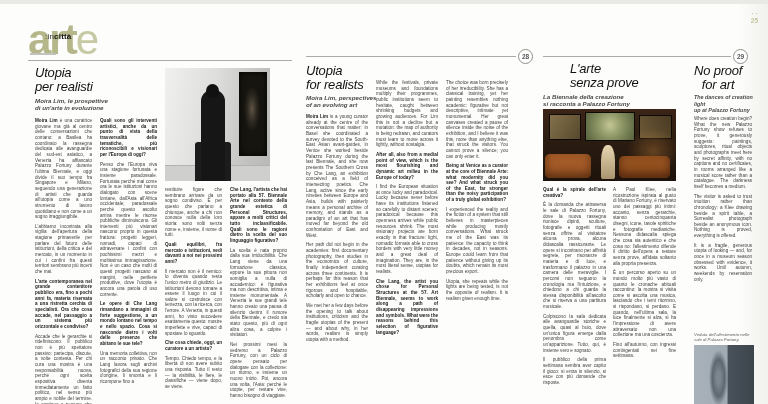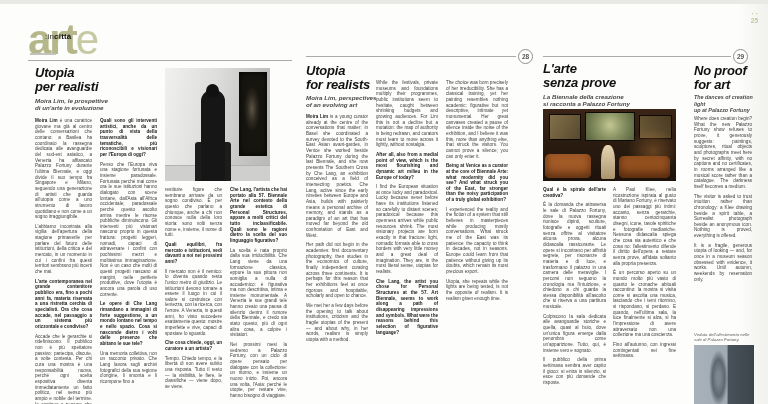--- a/index.html
+++ b/index.html
@@ -14,21 +14,21 @@
   .logo .lite{font-weight:400;color:#c7c9a4;letter-spacing:-1px;}
   .sectag{font-size:8px;font-weight:700;color:#141414;letter-spacing:0.2px;}
   .sectag .pre{font-weight:400;color:#333;}
   .tagbar{height:2px;background:#c2c2bd;}
   .corner{font-size:6.5px;line-height:7px;color:#c2c49c;text-align:right;font-weight:700;}
 
   .rule{height:1px;background:#aaaaa6;}
   .badge{width:13px;height:13px;border:1px solid #90908c;border-radius:50%;background:#fff;
          color:#555;font-size:6.5px;font-weight:700;display:flex;align-items:center;justify-content:center;}
 
-  .headline{font-style:italic;font-weight:700;font-size:13px;line-height:13.5px;color:#121212;
+  .headline{font-style:italic;font-weight:400;font-size:13px;line-height:13.5px;color:#121212;
             white-space:pre-line;letter-spacing:-0.2px;}
   .subhead{font-style:italic;font-weight:700;font-size:6.2px;line-height:7.4px;color:#4a4a4a;white-space:pre-line;}
 
   .col{font-size:4.6px;line-height:5.65px;text-align:justify;overflow:hidden;color:#3d3d3d;}
   .col p{margin:0 0 4px 0;}
   .col p.q{font-weight:700;color:#1b1b1b;}
   .col b{color:#1b1b1b;}
   .caption{font-size:4.3px;line-height:5.2px;color:#5a5a5a;font-style:italic;}
 
   
@@ -142,21 +142,21 @@
       <p>I find the European situation at once lucky and paradoxical. Lucky because never before have its institutions listened so carefully to distant scenes; paradoxical because this openness arrives while public resources shrink. The most visionary projects are born exactly in that fracture: light, nomadic formats able to cross borders with very little money and a great deal of imagination. They are, in the most literal sense, utopias for realists.</p>
       <p class="q">Che Lang, the artist you chose for Personal Structures at the 57. Art Biennale, seems to work along a path of disappearing impressions and symbols. What were the reasons behind this selection of figurative language?</p>
     </div>
   <div class="abs col" style="left:446px;top:76px;width:62px;height:326px;">
       <p>The choice was born precisely of her irreducibility. She has a classical training, yet her painting resembles nothing academic: figurative but not descriptive, intimate yet monumental. Her great canvases created a pause of silence inside the noise of the exhibition, and I believe it was this, more than anything else, that struck the visitors. You cannot prove a silence; you can only enter it.</p>
       <p class="q">Being at Venice as a curator at the core of Biennale Arte: what modernity did you see? And what struck you of the East, far stronger than the noisy participation of a truly global exhibition?</p>
       <p>I experienced the reality and the fiction of a system that still believes in masterpieces while producing mostly conversations. What struck me of the East was its patience: the capacity to think in decades, not in seasons. Europe could learn from that patience without giving up its doubts, which remain its most precious export.</p>
       <p>Utopia, she repeats while the lights are being tested, is not the opposite of realism. It is realism given enough time.</p>
     </div>
 
-  <div class="abs headline" style="left:543px;top:58px;">L'arte
+  <div class="abs headline" style="left:570px;top:58px;">L'arte
 senza prove</div>
   <div class="abs subhead" style="left:543px;top:89px;">La Biennale della creazione
 si racconta a Palazzo Fortuny</div>
 
   <div class="abs clphoto" style="left:543px;top:105px;width:133px;height:72px;" role="img" aria-label="Colour photo: exhibition room at Palazzo Fortuny, paintings on dark walls, warm sofas and a small sculpture">
     <div class="p1"></div>
     <div class="p2"></div>
     <div class="p3"></div>
     <div class="glow"></div>
     <div class="sofa1"></div>
@@ -169,21 +169,21 @@
       <p>È la domanda che attraversa le sale di Palazzo Fortuny, dove la nuova rassegna riunisce dipinti, sculture, fotografie e oggetti rituali senza offrire al visitatore alcuna prova, alcuna didascalia rassicurante. Le opere si incontrano per affinità segrete, per risonanze di materia e di luce, e trasformano il palazzo in una camera delle meraviglie. I percorsi non seguono la cronologia ma l'intuizione, e chiedono a chi guarda la stessa disponibilità all'ascolto che si riserva a una partitura musicale.</p>
       <p>Colpiscono la sala dedicata alle avanguardie storiche e quella, quasi al buio, dove un'unica figura emerge dalla penombra come un'apparizione. Tutto, qui, è insieme vero e sognato.</p>
       <p>Il pubblico della prima settimana sembra aver capito il gioco: si entra in silenzio, si esce con più domande che risposte.</p>
     </div>
   <div class="abs col" style="left:613px;top:183px;width:63px;height:219px;">
       <p>A Paul Klee, nella ricostruzione ispirata al gusto di Mariano Fortuny, è riservato uno dei passaggi più intimi: accanto, senza gerarchie, stanno centocinquanta disegni, icone, tavole spiritiche e fotografie medianiche. Nessuna didascalia spiega che cosa sia autentico e che cosa no: l'allestimento difende il diritto dell'opera a restare senza prove, affidata soltanto alla propria presenza.</p>
       <p>È un percorso aperto su un mondo molto più vasto di quanto le cronache abituali raccontino: la mostra si visita come si ascolta una musica, lasciando che i temi ritornino, si rispondano, si perdano. E quando, nell'ultima sala, la luce finalmente si alza, si ha l'impressione di avere attraversato non una collezione ma una coscienza.</p>
       <p>Fino all'autunno, con ingressi contingentati nei fine settimana.</p>
     </div>
 
-  <div class="abs headline" style="left:694px;top:60px;">No proof
+  <div class="abs headline" style="left:694px;top:60px;text-align:center;">No proof
 for art</div>
   <div class="abs subhead" style="left:694px;top:90px;width:60px;font-size:5.4px;line-height:6.6px;">The dances of creation light
 up at Palazzo Fortuny</div>
   <div class="abs col" style="left:694px;top:112px;width:58px;height:214px;">
       <p>Where does creation begin? What the new Palazzo Fortuny show refuses to prove, it generously suggests: paintings, sculptures, ritual objects and photographs meet here by secret affinity, with no captions and no certificates, in rooms arranged like a musical score rather than a catalogue. The darkness itself becomes a medium.</p>
       <p>The visitor is asked to trust intuition rather than chronology: a Klee drawing beside a spirit table, a Surrealist photograph beside an anonymous icon. Nothing is proved, everything is offered.</p>
       <p>It is a fragile, generous utopia of looking — and, for once in a museum season obsessed with evidence, it works. Until autumn, weekends by reservation only.</p>
     </div>
   <div class="abs caption" style="left:694px;top:328px;width:58px;">Veduta dell'allestimento nelle sale di Palazzo Fortuny.</div>
 

